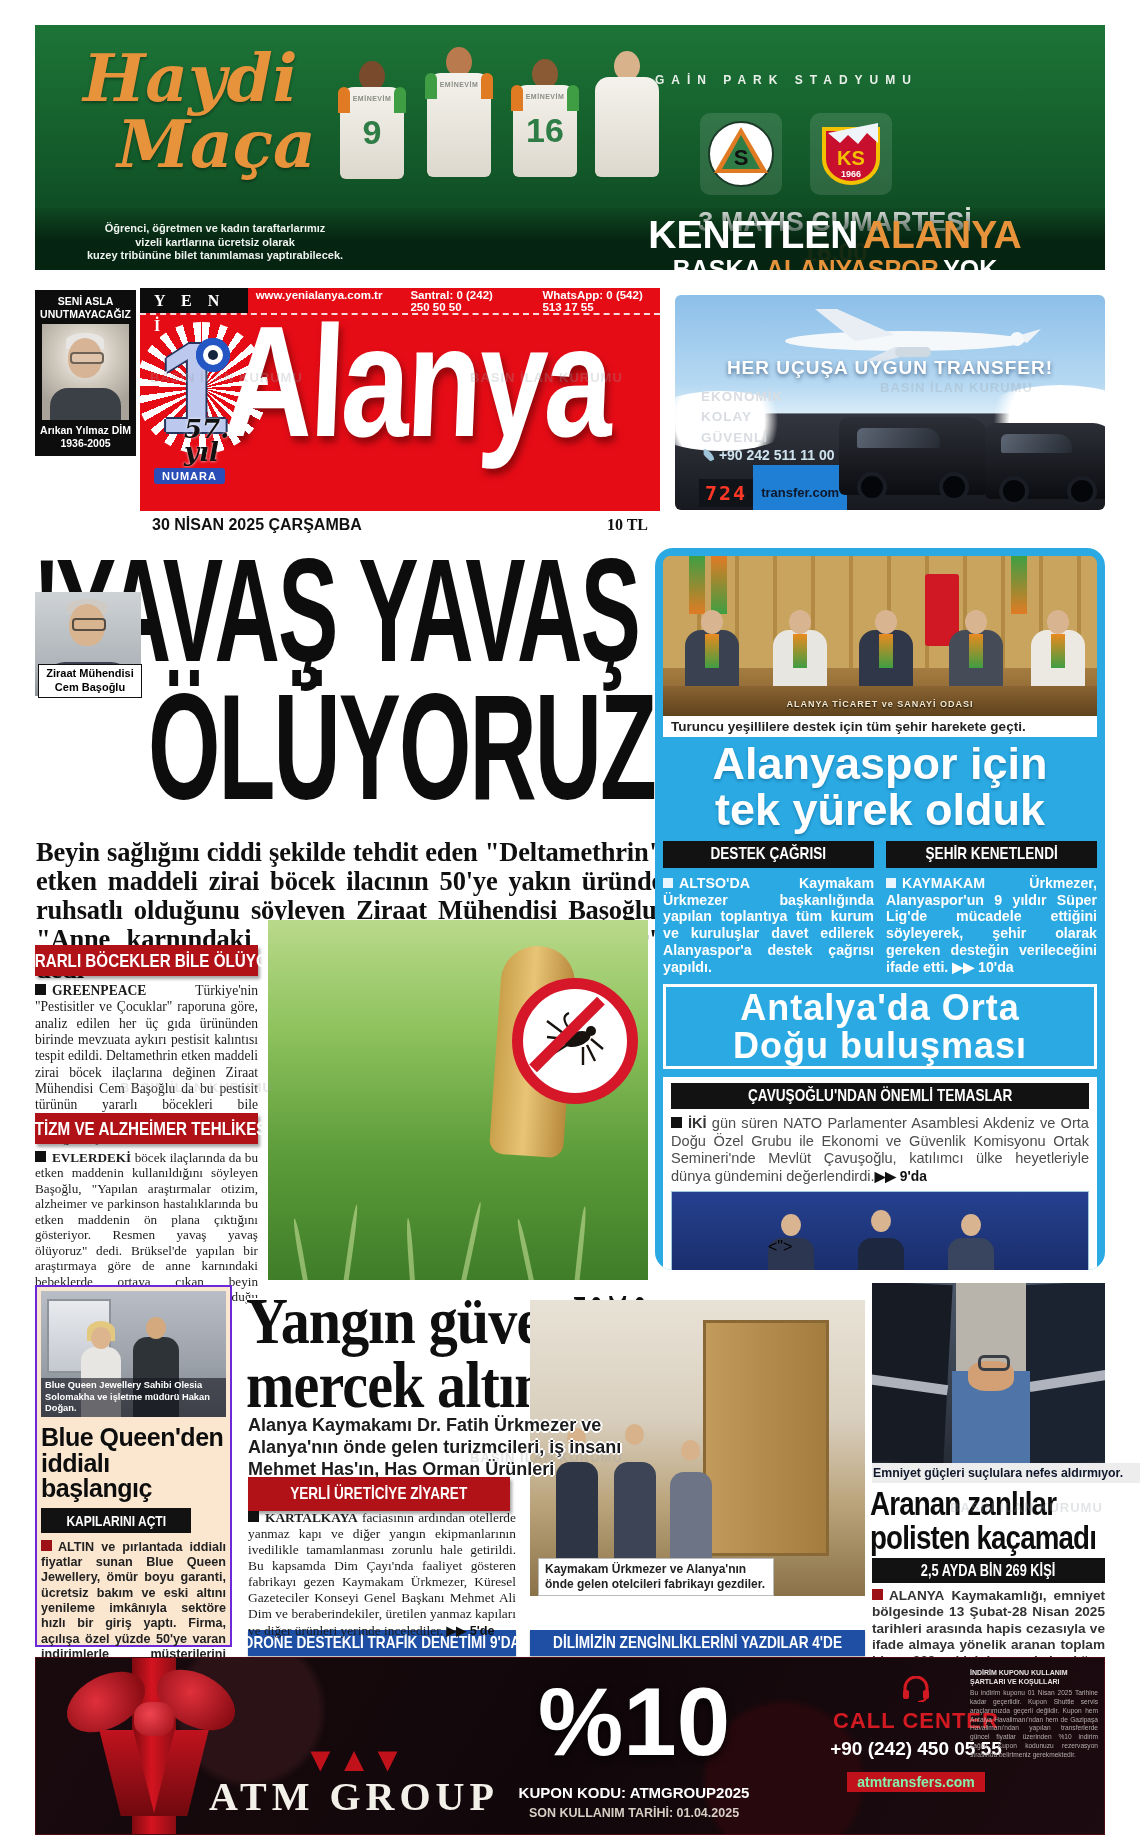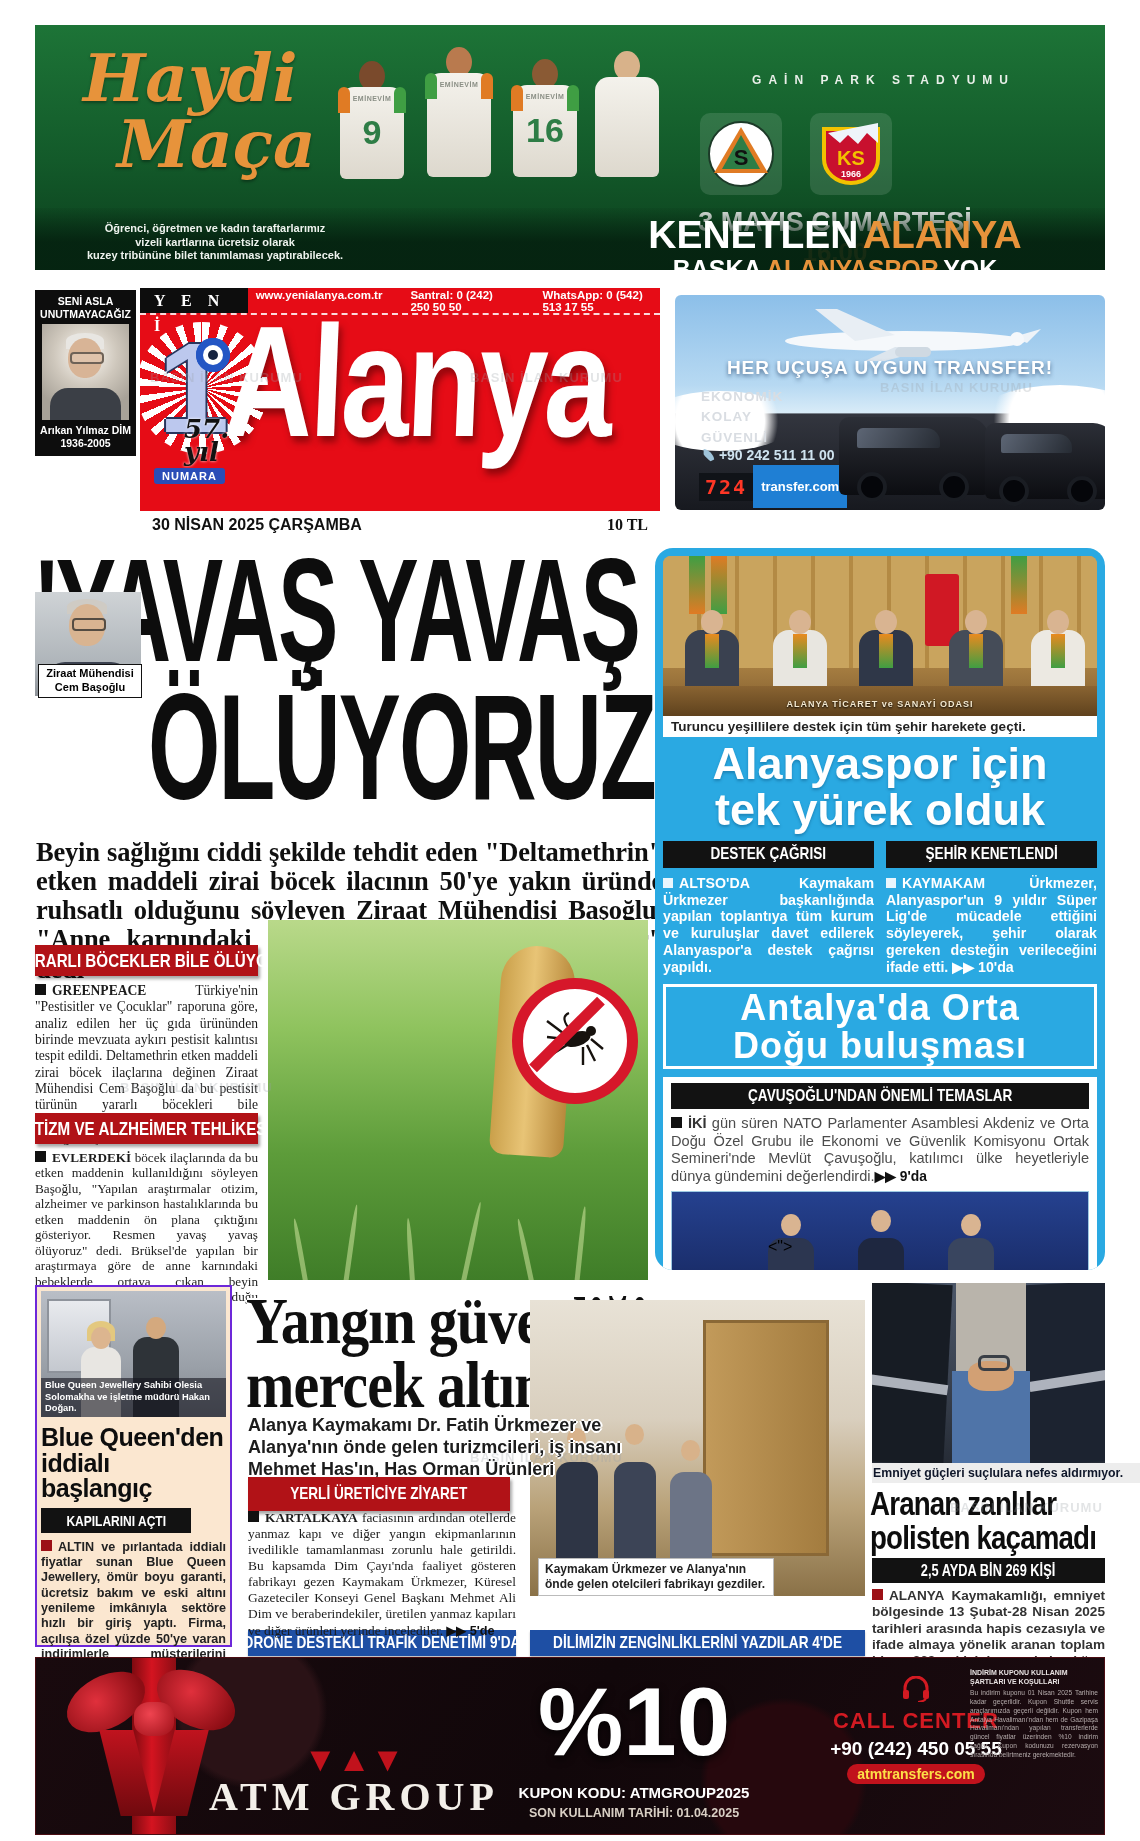--- a/index.html
+++ b/index.html
@@ -13,21 +13,21 @@
   
   .banner{left:35px;top:25px;width:1070px;height:245px;overflow:hidden;
           background:linear-gradient(180deg,#1d7437 0%,#135a2a 55%,#0b3d1c 100%);}
   .banner .bottomstrip{position:absolute;left:0;right:0;bottom:0;height:62px;
           background:linear-gradient(180deg,rgba(6,40,18,.1),rgba(5,34,16,.92) 55%);}
   .haydi{left:55px;top:18px;color:#e喂;}
   .haydi div{font-family:"DejaVu Serif",serif;font-style:italic;font-weight:bold;
              color:#e7933b;text-shadow:0 2px 3px rgba(0,0,0,.35);}
   .note{left:30px;bottom:7px;width:300px;text-align:center;color:#eef3ee;
         font-size:11px;font-weight:bold;line-height:1.25;}
-  .stadium-label{left:620px;top:48px;width:360px;text-align:right;color:#e9efe9;
+  .stadium-label{left:620px;top:48px;width:360px;text-align:left;color:#e9efe9;
         font-size:12px;font-weight:bold;letter-spacing:7px;}
   .logo-card{width:82px;height:82px;border-radius:10px;background:rgba(255,255,255,.12);
         display:flex;align-items:center;justify-content:center;}
   .matchdate{left:600px;top:182px;width:400px;text-align:center;color:#fff;
         font-size:27px;font-weight:800;}
   .matchtime{left:600px;top:212px;width:400px;text-align:center;color:#e7933b;
         font-size:26px;font-weight:800;}
   .player{position:absolute;}
   .player .head{width:26px;height:30px;border-radius:50%;margin:0 auto;}
   .player .torso{width:64px;height:92px;border-radius:14px 14px 6px 6px;
@@ -80,21 +80,21 @@
   .mh-price{font-family:"Liberation Serif",serif;font-weight:bold;font-size:16px;color:#111;margin-left:23px;}
   
   .tad{left:675px;top:295px;width:430px;height:215px;overflow:hidden;border-radius:6px;
         background:linear-gradient(180deg,#8cbfe9 0%,#b7d9f2 42%,#d9ecf8 55%,#33363f 55.2%,#17191f 100%);}
   .tad .cloud{position:absolute;border-radius:50%;background:radial-gradient(circle,#ffffff 0 55%,rgba(255,255,255,0) 72%);}
   .tad-head{position:absolute;left:0;right:0;top:62px;text-align:center;color:#fff;font-weight:800;
         font-size:19px;letter-spacing:1px;text-shadow:0 2px 4px rgba(30,60,100,.7);}
   .brand724{position:absolute;left:24px;top:170px;display:flex;align-items:center;}
   .brand724 .led{background:#101318;color:#ff3726;font-family:"DejaVu Sans Mono",monospace;
         font-weight:bold;font-size:20px;padding:2px 6px;letter-spacing:2px;}
-  .brand724 .dom{background:#1f7fd4;color:#ffffff;font-weight:bold;font-size:13px;padding:14px 8px;}
+  .brand724 .dom{background:#1f7fd4;color:#0f172a;font-weight:bold;font-size:13px;padding:20px 8px;}
   .tad-feats{position:absolute;left:26px;top:92px;color:#d9dde2;font-weight:800;font-size:13.5px;
         line-height:1.5;letter-spacing:1px;}
   .van{position:absolute;border-radius:10px 22px 6px 6px;background:linear-gradient(180deg,#2c2f37,#0c0d11);}
   .van .ws{position:absolute;left:12%;top:14%;width:55%;height:26%;border-radius:6px 14px 2px 2px;
         background:linear-gradient(120deg,#5d6675,#262b33);}
   .van .wh{position:absolute;bottom:-7px;width:22px;height:22px;border-radius:50%;background:#05060a;
         border:4px solid #1a1d23;}
   
   .hl1{left:36px;top:538px;font-size:146px;line-height:1;font-weight:800;color:#0d0d0d;letter-spacing:-3px;}
   .hl2{left:148px;top:672px;font-size:150px;line-height:1;font-weight:800;color:#0d0d0d;letter-spacing:-3px;}
@@ -242,22 +242,22 @@
   .pct{position:absolute;left:468px;top:16px;width:260px;text-align:center;color:#fff;
         font-weight:800;font-size:96px;line-height:1;text-shadow:0 3px 8px rgba(0,0,0,.8);}
   .coupon{position:absolute;left:420px;top:126px;width:356px;text-align:center;color:#fff;
         font-weight:800;font-size:15px;}
   .expiry{position:absolute;left:420px;top:148px;width:356px;text-align:center;color:#d8cfc4;
         font-weight:bold;font-size:12.5px;}
   .cc{position:absolute;left:790px;top:18px;width:180px;text-align:center;}
   .cc .icon{font-size:26px;color:#d31a22;line-height:1;}
   .cc .t{color:#d31a22;font-weight:800;font-size:22px;letter-spacing:1px;margin-top:2px;}
   .cc .p{color:#fff;font-weight:800;font-size:19px;margin-top:4px;}
-  .cc .w{display:inline-block;background:#c1121c;color:#fde047;font-weight:bold;font-size:14px;
-        padding:2px 10px;border-radius:10px;margin-top:4px;}
+  .cc .w{display:inline-block;background:#c1121c;color:#86efac;font-weight:bold;font-size:14px;
+        padding:2px 10px;border-radius:0;margin-top:12px;}
   .terms{position:absolute;right:6px;top:10px;width:128px;color:#b4abab;font-size:6.6px;
         line-height:1.35;text-align:justify;}
   .terms .tt{color:#e8e2e2;font-weight:bold;font-size:7px;margin-bottom:2px;text-align:left;}
 </style>
 </head>
 <body>
 
 <div class="page">
 
   <span class="wm" style="left:150px;top:370px;">BASIN İLAN KURUMU</span>

